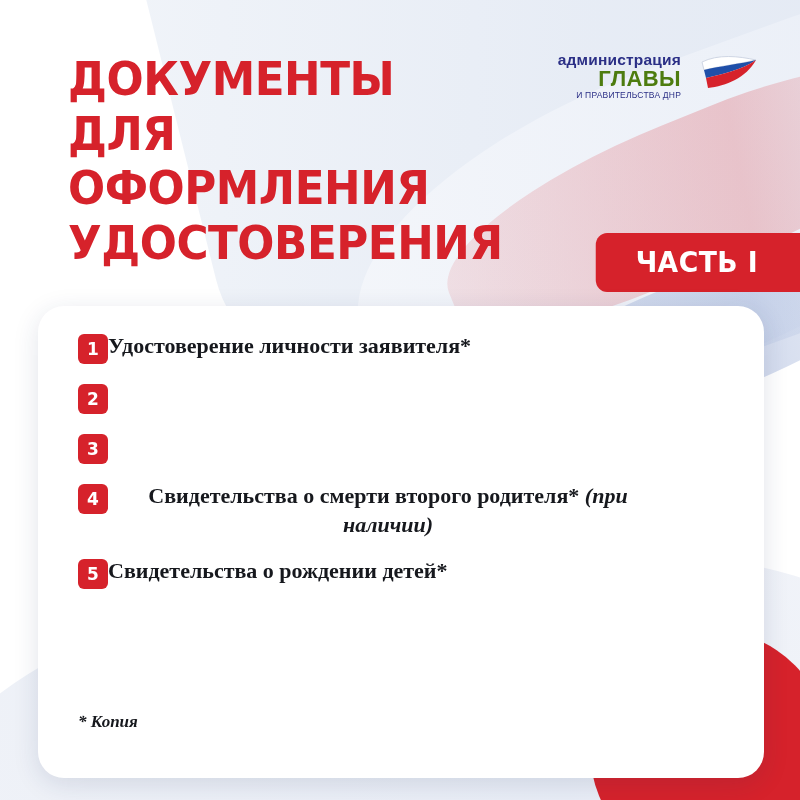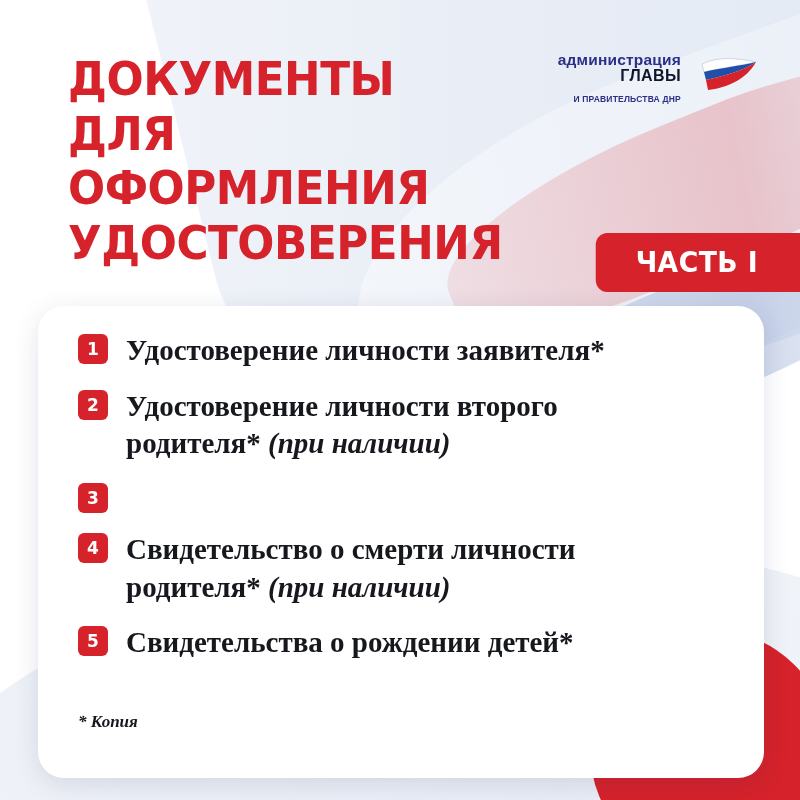--- a/index.html
+++ b/index.html
@@ -90,33 +90,33 @@
     line-height: 1.02;
   }
   .logo-l1 {
     color: #2b2f86;
     font-size: 15.5px;
     font-weight: bold;
     letter-spacing: .2px;
     display: block;
   }
   .logo-l2 {
-    color: #0f172a;
-    font-size: 16px;
+    color: #4d7c0f;
+    font-size: 22px;
     font-weight: bold;
     letter-spacing: .4px;
     display: block;
   }
   .logo-l3 {
     color: #2b2f86;
     font-size: 8.5px;
-    font-weight: bold;
+    font-weight: normal;
     letter-spacing: .2px;
     display: block;
-    margin-top: 11px;
+    margin-top: 1px;
   }
   .logo-flag {
     width: 58px;
     height: 44px;
     position: relative;
   }
   .logo-flag svg { display: block; }
 
   
   .headline {
@@ -210,27 +210,27 @@
     border-radius: 6px;
     font-family: "DejaVu Sans", sans-serif;
     font-weight: bold;
     font-size: 17px;
     display: flex;
     align-items: center;
     justify-content: center;
     margin-top: 2px;
   }
   .txt {
-    margin-left: 18px;
     color: #16181d;
     font-family: "Liberation Serif", serif;
     font-weight: bold;
-    font-size: 29px;
+    font-size: 22px;
     line-height: 1.30;
     max-width: 560px;
+    text-align: center;
   }
   .txt em {
     font-style: italic;
   }
   .footnote {
     position: absolute;
     left: 40px;
     bottom: 46px;
     color: #16181d;
     font-family: "Liberation Serif", serif;
@@ -279,30 +279,29 @@
   <div class="card">
     <div class="list">
 
       <div class="item">
         <div class="num">1</div>
         <div class="txt"><span>Удостоверение личности заявителя*</span><em></em></div>
       </div>
 
       <div class="item">
         <div class="num">2</div>
-        <div class="txt"><span>Удостоверение личности второго родителя* </span><em>(при наличии)</em></div>
       </div>
 
       <div class="item">
         <div class="num">3</div>
       </div>
 
       <div class="item">
         <div class="num">4</div>
-        <div class="txt"><span>Свидетельство о смерти личности родителя* </span><em>(при наличии)</em></div>
+        <div class="txt"><span>Свидетельства о смерти второго родителя* </span><em>(при наличии)</em></div>
       </div>
 
       <div class="item">
         <div class="num">5</div>
         <div class="txt"><span>Свидетельства о рождении детей*</span><em></em></div>
       </div>
 
     </div>
     <div class="footnote">* Копия</div>
   </div>

